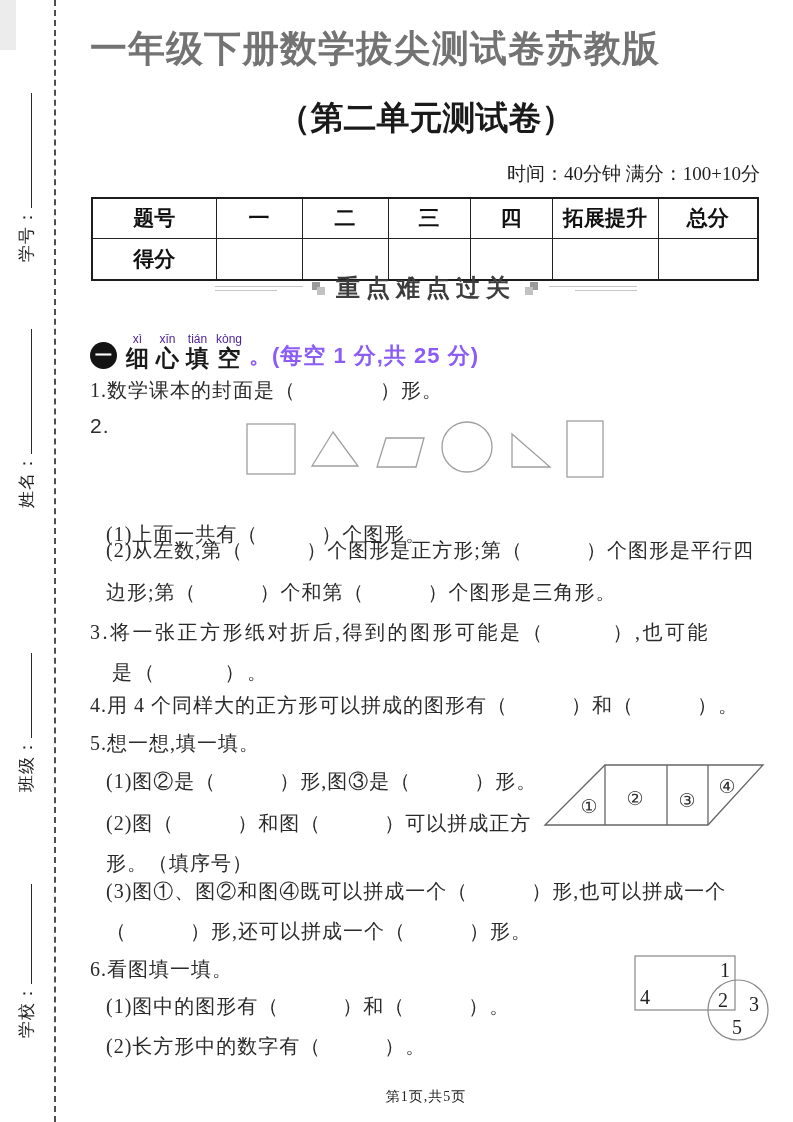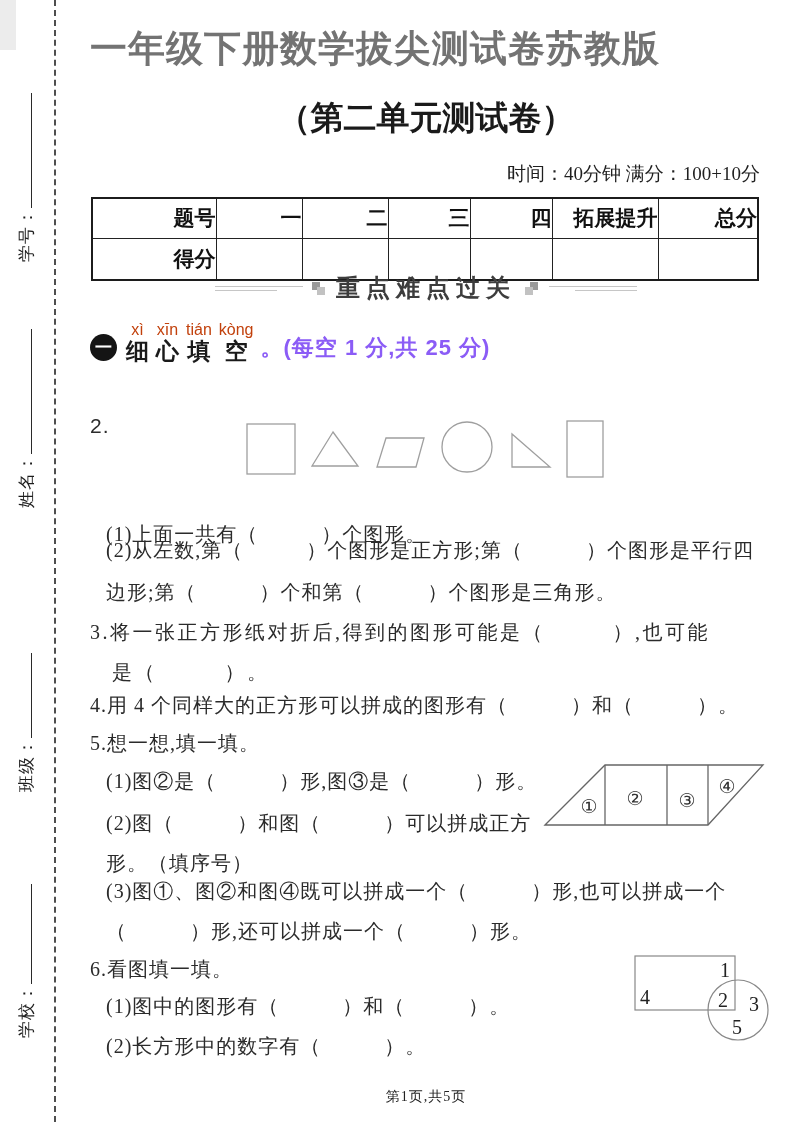--- a/index.html
+++ b/index.html
@@ -37,21 +37,21 @@
   .info-line {
     position:absolute; left:90px; top:161px; width:670px; text-align:right;
     font-size:19px; color:#1f1f1f;
   }
   
   table.score {
     position:absolute; left:91px; top:197px; border-collapse:collapse;
     table-layout:fixed; font-size:21px; color:#111;
   }
   table.score td, table.score th {
-    border:1.5px solid #222; text-align:right; padding:0;
+    border:1.5px solid #222; text-align:center; padding:0;
   }
   table.score tr.hdr td { height:40px; font-weight:700; }
   table.score tr.score-row td { height:42px; font-weight:700; }
   table.score { border:2px solid #1c1c1c; }
   
   .banner {
     position:absolute; left:90px; top:273px; width:672px; height:30px;
     display:flex; align-items:center; justify-content:center; gap:9px;
   }
   .banner .text {
@@ -70,21 +70,21 @@
   .sec-head {
     position:absolute; left:90px; top:320px; display:flex; align-items:flex-end;
     font-family:"Liberation Sans", sans-serif;
   }
   .badge {
     width:27px; height:27px; border-radius:50%; background:#141414; color:#fff;
     display:flex; align-items:center; justify-content:center;
     font-size:17px; font-weight:700; margin:0 9px 3px 0;
   }
   .hz { display:inline-flex; flex-direction:column; align-items:center; margin-right:7px; }
-  .hz .py { font-size:16px; color:#c2410c; line-height:1.2; }
+  .hz .py { font-size:12px; color:#4c1d95; line-height:1.2;margin-top:12px; }
   .hz .ch { font-size:23px; font-weight:700; color:#1a1a1a; line-height:1.1; }
   .sec-suffix { font-size:22px; font-weight:700; color:#8b5cf6; margin-bottom:1px; letter-spacing:1px; }
   
   .qline {
     position:absolute; font-size:20px; color:#2b2b2b; letter-spacing:1px;
     white-space:nowrap;
   }
   .ls2 { letter-spacing:2.5px; }
   .qnum-sans { font-family:"Liberation Sans", sans-serif; font-size:21px; color:#2b2b2b; }
   
@@ -182,20 +182,21 @@
       <span class="py">tián</span>
       <span class="ch">填</span>
     </span>
     <span class="hz">
       <span class="py">kòng</span>
       <span class="ch">空</span>
     </span>
     <span class="sec-suffix">。(每空 1 分,共 25 分)</span>
   </div>
 
+  <div class="qline" style="left:90px; top:377px;">1.数学课本的封面是（　　　　）形。</div>
 
   <div class="qline qnum-sans" style="left:90px; top:414px;">2.</div>
 
   <div class="fig" style="left:240px; top:417px;">
     <svg width="370" height="64" viewBox="0 0 370 64" fill="none" stroke="#9f9f9f" stroke-width="1.3">
       <rect x="7" y="7" width="48" height="50"></rect>
       <polygon points="93,15 72,49 118,49"></polygon>
       <polygon points="146,21 184,21 176,50 137,50"></polygon>
       <circle cx="227" cy="30" r="25"></circle>
       <polygon points="272,17 272,50 310,50"></polygon>

